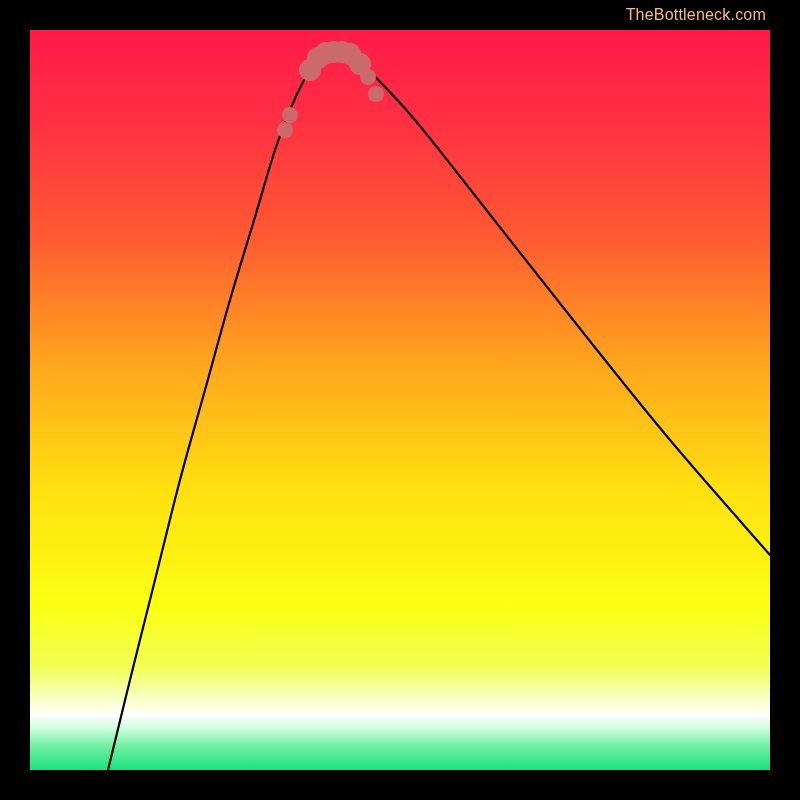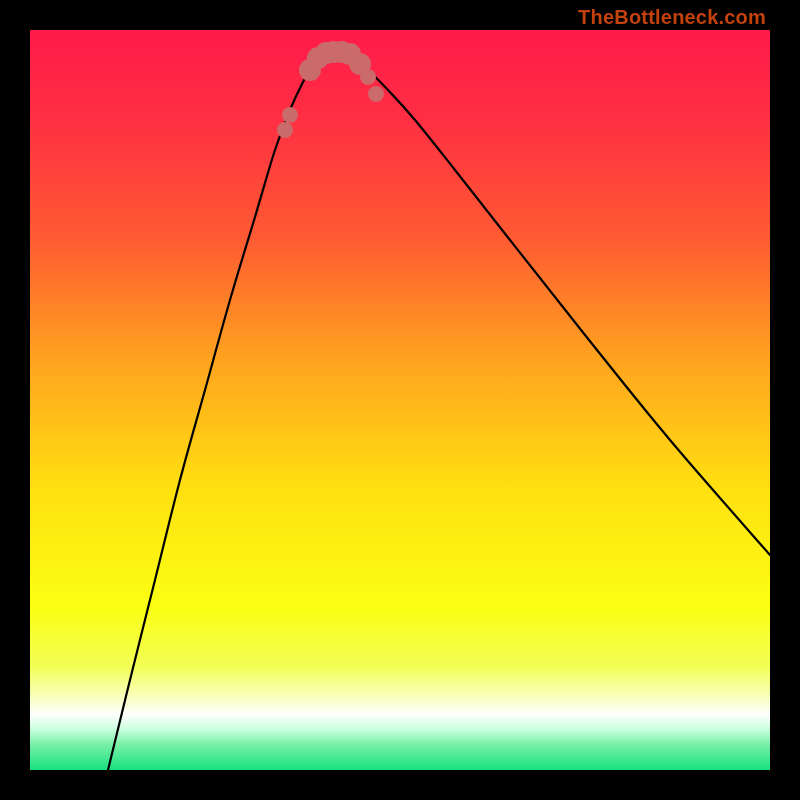--- a/index.html
+++ b/index.html
@@ -26,23 +26,23 @@
     overflow: hidden;
   }
   .gradient-fill {
     position: absolute;
     inset: 0;
   }
   .watermark {
     position: absolute;
     top: 6px;
     right: 34px;
-    color: #c2410c;
-    font-size: 20px;
-    font-weight: 700;
+    color: #fdba74;
+    font-size: 16px;
+    font-weight: 400;
     letter-spacing: 0.2px;
   }
   svg.curve-layer {
     position: absolute;
     inset: 0;
   }
 </style>
 </head>
 <body>
 

